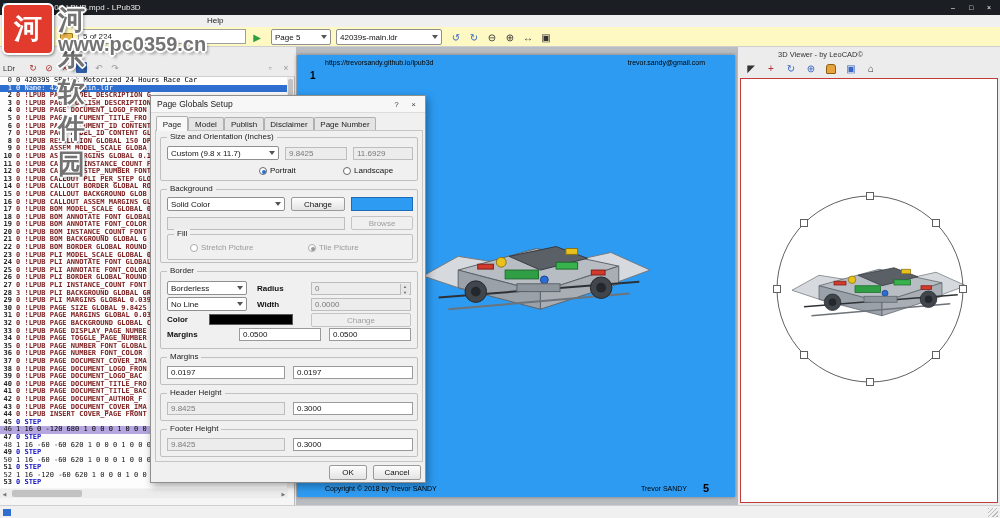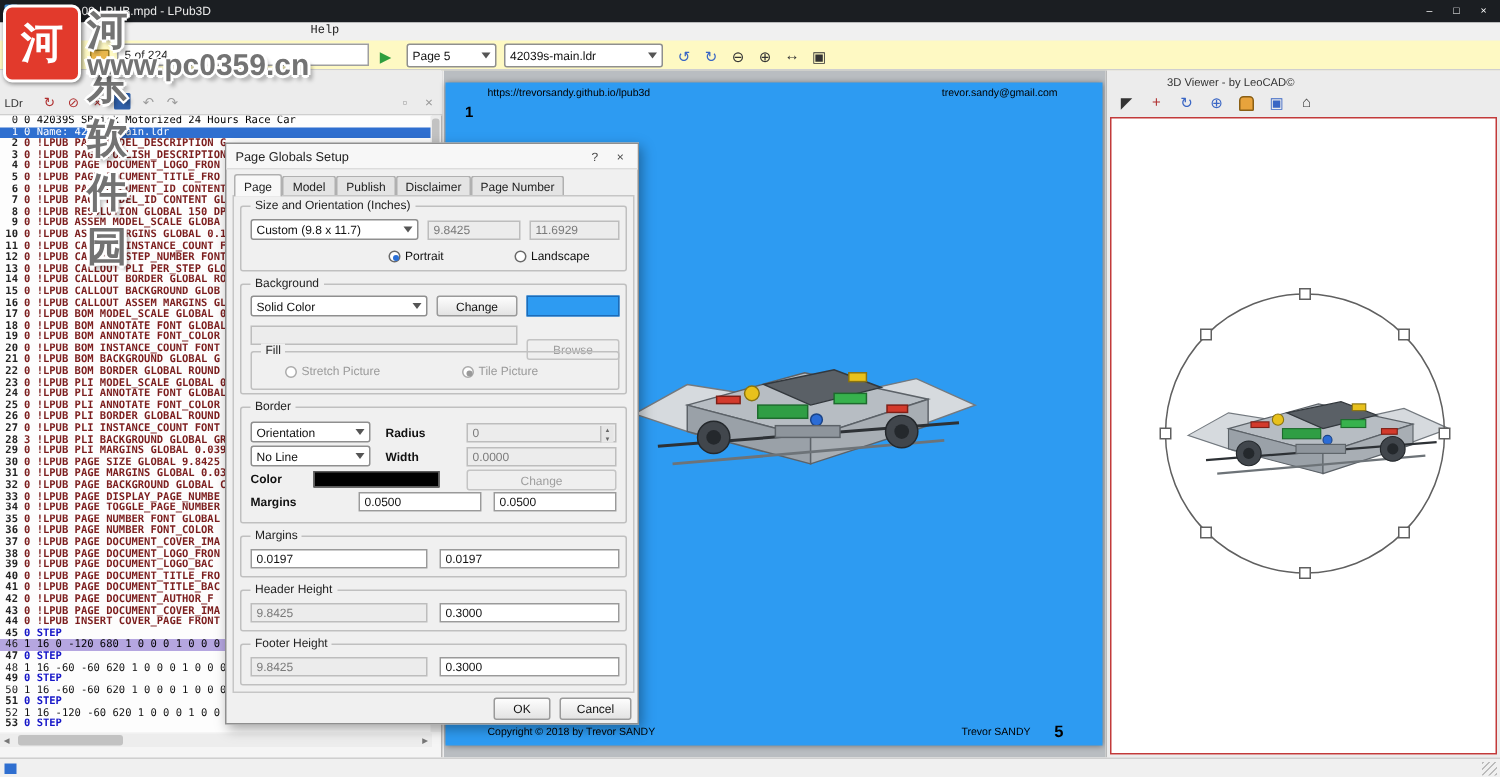--- a/index.html
+++ b/index.html
@@ -3,21 +3,21 @@
 <meta charset="utf-8">
 <style>
   * { margin:0; padding:0; box-sizing:border-box; }
   body { width:1000px; height:518px; overflow:hidden; font-family:"Liberation Sans", sans-serif; background:#d4d4d4; }
   #app { position:absolute; left:0; top:0; width:1000px; height:518px; background:#ececec; }
 
   
   .titlebar { position:absolute; left:0; top:0; width:1000px; height:15px; background:#1b1e22; color:#e9e9e9; font-size:8px; display:flex; align-items:center; }
   .app-icon { width:9px; height:9px; margin:0 5px 0 3px; background:linear-gradient(135deg,#3f8fd8 50%,#7ab648 50%); border-radius:1px; }
   .cap-btn { position:absolute; top:0; width:18px; height:15px; display:flex; align-items:center; justify-content:center; font-size:7px; color:#fff; }
-  .menubar { position:absolute; left:0; top:15px; width:1000px; height:12px; background:#f0f0f0; font-size:8px; color:#1a1a1a;font-family:Liberation Mono, monospace; }
+  .menubar { position:absolute; left:0; top:15px; width:1000px; height:12px; background:#f0f0f0; font-size:8px; color:#1a1a1a; }
   .menu-item { position:absolute; top:1px; }
   .toolbar { position:absolute; left:0; top:27px; width:1000px; height:20px; background:#fef9c3; border-bottom:1px solid #cfcfcf; }
   .tbtn { position:absolute; top:3px; width:16px; height:15px; display:flex; align-items:center; justify-content:center; font-size:10px; color:#444; }
   .c-blue { color:#3a66c4; } .c-green { color:#2e9e3d; } .c-dark { color:#333; } .c-red { color:#b03030; }
   .i-folder { width:13px; height:9px; background:#e8b64c; border:1px solid #9a7a20; border-radius:1px; }
   .i-save { width:11px; height:11px; background:#2f5fa8; border-radius:1px; }
   .tfield { position:absolute; height:15px; background:#fff; border:1px solid #9f9f9f; font-size:8px; color:#222; display:flex; align-items:center; padding:0 4px; }
   .combo { position:absolute; height:16px; background:#fff; border:1px solid #8f8f8f; border-radius:2px; font-size:8px; color:#111; display:flex; align-items:center; justify-content:space-between; padding:0 3px; }
   .chev { width:0; height:0; border:3px solid transparent; border-top:4px solid #555; margin-top:3px; }
 
@@ -485,40 +485,40 @@
         <span class="legend">Background</span>
         <div class="combo" style="left:6px;top:7px;width:118px;height:14px">
           <span>Solid Color</span>
           <span class="chev"></span>
         </div>
         <div class="btn" style="left:130px;top:7px;width:54px">
             <span>Change</span>
           </div>
         <div class="swatch" style="left: 190px; top: 7px; width: 62px; height: 14px; border-color: rgb(28, 107, 184); background: rgb(45, 155, 242);"></div>
         <div class="field dis" style="left:6px;top:27px;width:178px"></div>
-        <div class="btn dis" style="left:190px;top:36px;width:62px">
+        <div class="btn dis" style="left:190px;top:26px;width:62px">
             <span>Browse</span>
           </div>
         <div class="grp" style="left:6px;top:44px;width:246px;height:26px">
           <span class="legend">Fill</span>
           <div class="radio dis" style="left:10px;top:8px">
               <span class="rdot"></span>
               <span>Stretch Picture</span>
             </div>
           <div class="radio dis" style="left:128px;top:8px">
               <span class="rdot on"></span>
               <span>Tile Picture</span>
             </div>
         </div>
       </div>
 
       <div class="grp" style="left:4px;top:140px;width:258px;height:78px">
         <span class="legend">Border</span>
         <div class="combo" style="left:6px;top:9px;width:80px;height:14px">
-          <span>Orientation</span>
+          <span>Borderless</span>
           <span class="chev"></span>
         </div>
         <span class="lbl" style="left:96px;top:12px">Radius</span>
         <div class="field dis" style="left:150px;top:10px;width:100px">
           <span>0</span>
           <span class="spin">
               <span class="sar">▲</span>
               <span class="sar">▼</span>
             </span>
         </div>

